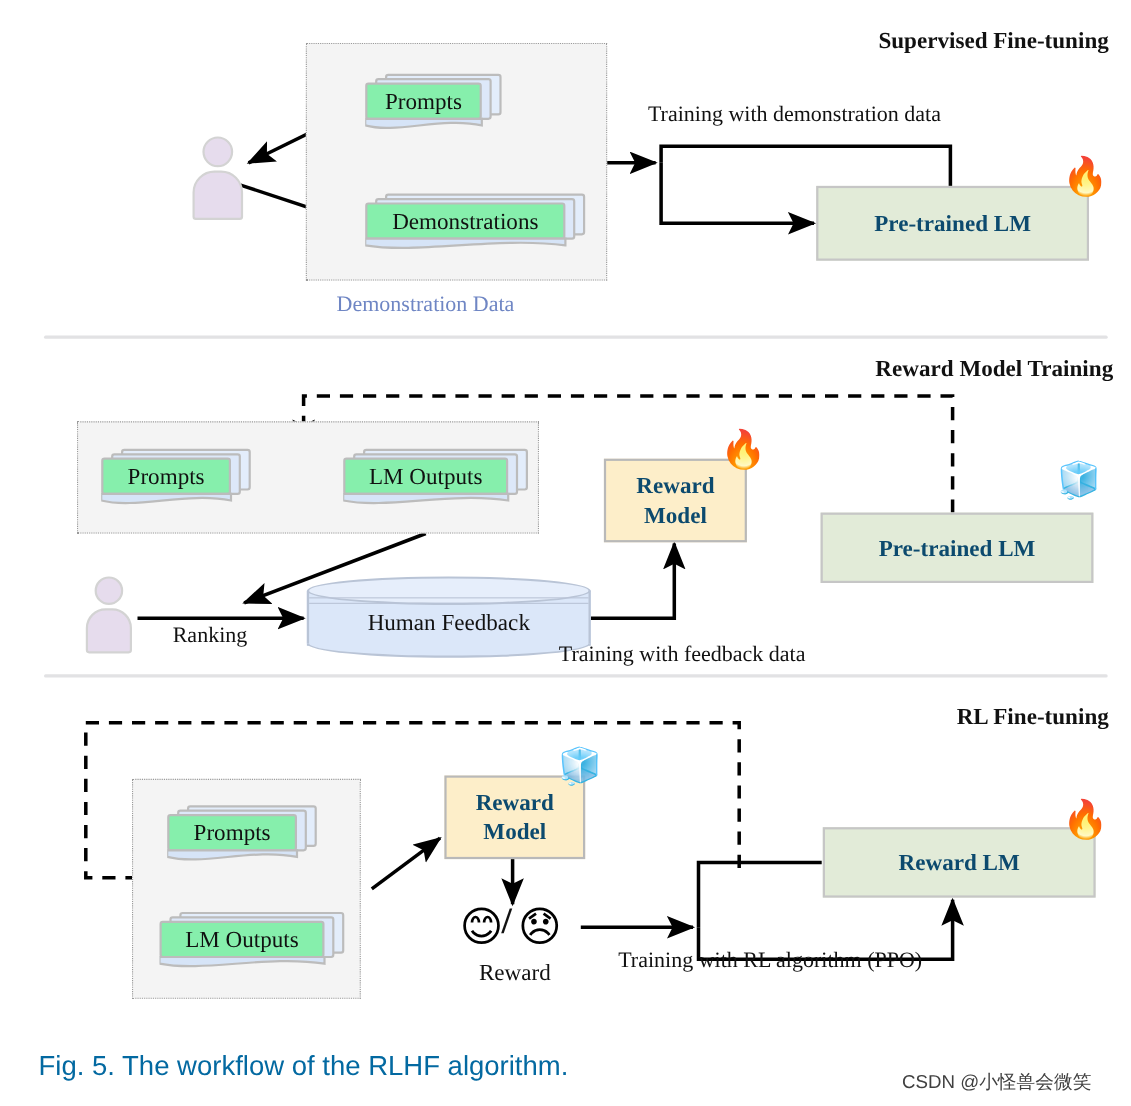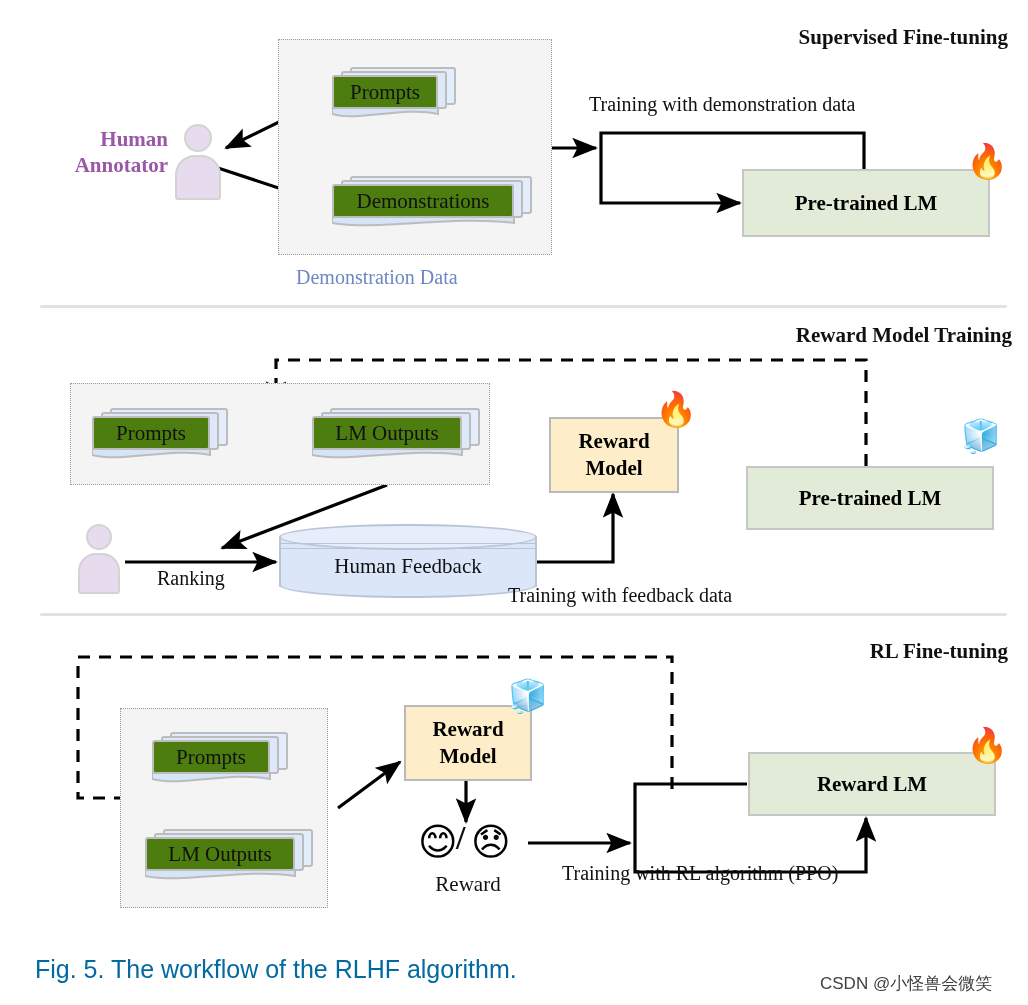--- a/index.html
+++ b/index.html
@@ -53,21 +53,21 @@
   .docstack .sheet{
     position:absolute;
     background:#d6e4f7;
     border:2px solid #bcbcbc;
     border-radius:3px;
     box-sizing:border-box;
   }
   .docstack .sheet.s3{background:#e3edfb;}
   .docstack .sheet.s2{background:#dde8f9;}
   .docstack .sheet.s1{
-    background:#4d7c0f;
+    background:#86efac;
     display:flex;align-items:center;justify-content:center;
   }
   .docstack .lbl{
     font-family:"Liberation Serif", serif;
     font-size:21px;color:#111;white-space:nowrap;
   }
   .docstack .wave{
     position:absolute;left:-2px;bottom:-9px;
   }
 
@@ -94,21 +94,21 @@
   }
 
   
   .mbox{
     position:absolute;
     box-sizing:border-box;
     display:flex;align-items:center;justify-content:center;
     font-family:"Liberation Serif", serif;
     font-weight:bold;
     font-size:21px;
-    color:#000000;
+    color:#0c4a6e;
     text-align:center;
     line-height:1.28;
   }
   .mbox.green{background:#e2ebd8;border:2px solid #c6c6c6;}
   .mbox.cream{background:#fdeec9;border:2px solid #b9b9b9;}
 
   .emoji{
     position:absolute;
     font-family:"DejaVu Sans", sans-serif;
     line-height:1;
@@ -221,26 +221,22 @@
   </svg>
 
   <div class="divider" style="left:40px;top:305px;width:967px;"></div>
   <div class="divider" style="left:40px;top:613px;width:967px;"></div>
 
   <div class="sec-title" style="right:20px;top:25px;">Supervised Fine-tuning</div>
   <div class="sec-title" style="right:16px;top:323px;">Reward Model Training</div>
   <div class="sec-title" style="right:20px;top:639px;margin-left:44px;">RL Fine-tuning</div>
 
   <div class="group-box dotted" style="left:278px;top:39px;width:274px;height:216px;"></div>
-  <div class="group-label" style="left:296px;top:266px;">Demonstration Data</div>
-
-  <div class="annot-label" style="left:28px;top:126px;width:140px;">
-    <div>Human</div>
-    <div>Annotator</div>
-  </div>
+  <div class="group-label" style="left:306px;top:266px;">Demonstration Data</div>
+
   <div class="person" style="left:175px;top:124px;width:46px;height:76px;">
     <div class="head" style="left:9px;top:0;width:28px;height:28px;"></div>
     <div class="body" style="left:0;top:31px;width:46px;height:45px;border-radius:20px 20px 3px 3px;"></div>
   </div>
 
   <div class="docstack" style="left:332px;top:67px;width:124px;height:46px;">
     <div class="sheet s3" style="left:18px;top:0;width:106px;height:38px;"></div>
     <div class="sheet s2" style="left:9px;top:4px;width:106px;height:38px;"></div>
     <div class="sheet s1" style="left:0;top:8px;width:106px;height:34px;">
       <span class="lbl">Prompts</span>

